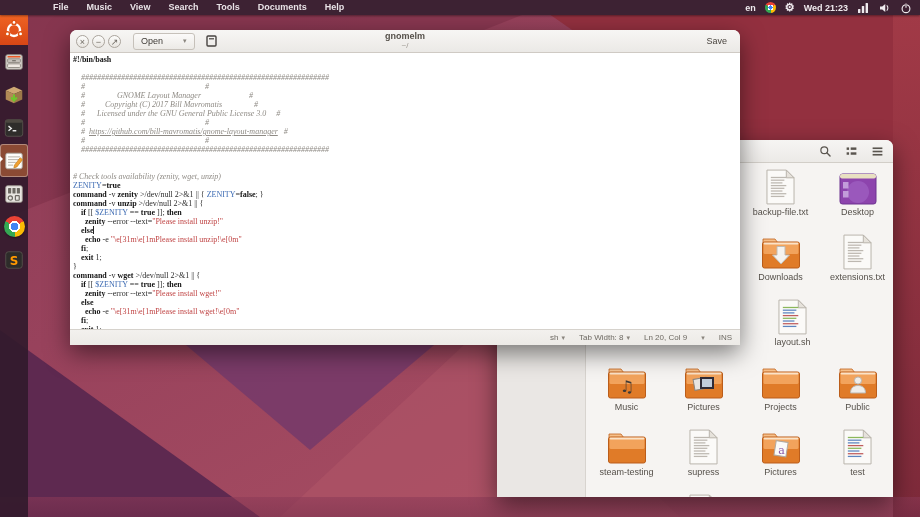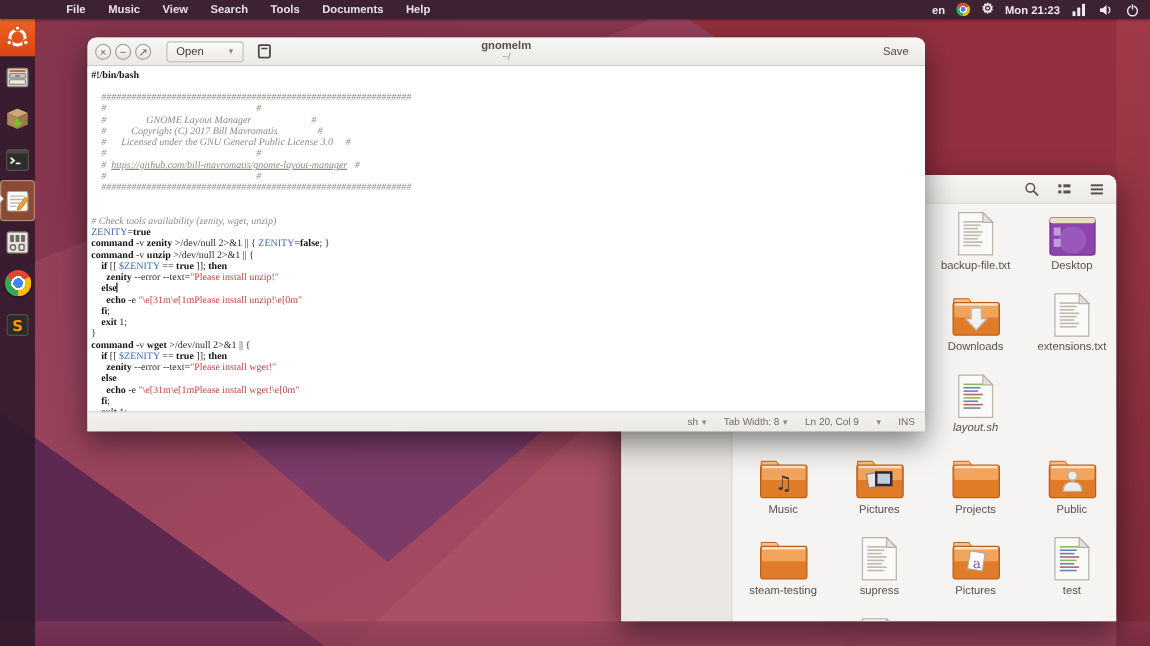--- a/index.html
+++ b/index.html
@@ -178,21 +178,21 @@
                 <rect x="5" y="13.6" width="12" height="1.3" fill="#bdb8b1"></rect>
                 <rect x="5" y="16.4" width="16" height="1.3" fill="#bdb8b1"></rect>
                 <rect x="5" y="19.2" width="14" height="1.3" fill="#bdb8b1"></rect>
                 <rect x="5" y="22" width="12" height="1.3" fill="#bdb8b1"></rect>
                 <rect x="5" y="24.799999999999997" width="16" height="1.3" fill="#bdb8b1"></rect>
                 <rect x="5" y="27.599999999999998" width="14" height="1.3" fill="#bdb8b1"></rect>
               </svg>
             </div>
             <div class="flabel">extensions.txt</div>
           </div>
-          <div class="fitem" style="left: 158px; top: 132px; font-style: italic;">
+          <div class="fitem" style="left: 170px; top: 132px;">
             <div class="fic">
               <svg width="29" height="36" viewBox="0 0 30 37">
                 <path d="M1 1h20l8 8v27H1z" fill="#fbfaf8" stroke="#b7b2aa"></path>
                 <path d="M21 1l8 8h-8z" fill="#e6e2db" stroke="#b7b2aa"></path>
                 <rect x="5" y="8" width="16" height="1.3" fill="#8cb85c"></rect>
                 <rect x="5" y="10.8" width="14" height="1.3" fill="#5d85c0"></rect>
                 <rect x="5" y="13.6" width="12" height="1.3" fill="#5d85c0"></rect>
                 <rect x="5" y="16.4" width="16" height="1.3" fill="#c05d5d"></rect>
                 <rect x="5" y="19.2" width="14" height="1.3" fill="#8cb85c"></rect>
                 <rect x="5" y="22" width="12" height="1.3" fill="#5d85c0"></rect>
@@ -499,21 +499,21 @@
         <div class="menu-item">View</div>
         <div class="menu-item">Search</div>
         <div class="menu-item">Tools</div>
         <div class="menu-item">Documents</div>
         <div class="menu-item">Help</div>
       </div>
     <div class="tray">
       <span>en</span>
       <span class="chrome-dot"></span>
       <span style="font-size:11px;line-height:11px;">⚙</span>
-      <span>Mon 21:23</span>
+      <span>Wed 21:23</span>
       <span>
         <svg width="12" height="11" viewBox="0 0 12 11" fill="#efeaee">
             <rect x="1" y="7" width="2.4" height="4" rx=".5"></rect>
             <rect x="4.8" y="4" width="2.4" height="7" rx=".5"></rect>
             <rect x="8.6" y="1" width="2.4" height="10" rx=".5"></rect>
           </svg>
       </span>
       <span>
         <svg width="13" height="12" viewBox="0 0 16 16">
             <path d="M2 6v4h3l4 3.4V2.6L5 6z" fill="#efeaee"></path>

